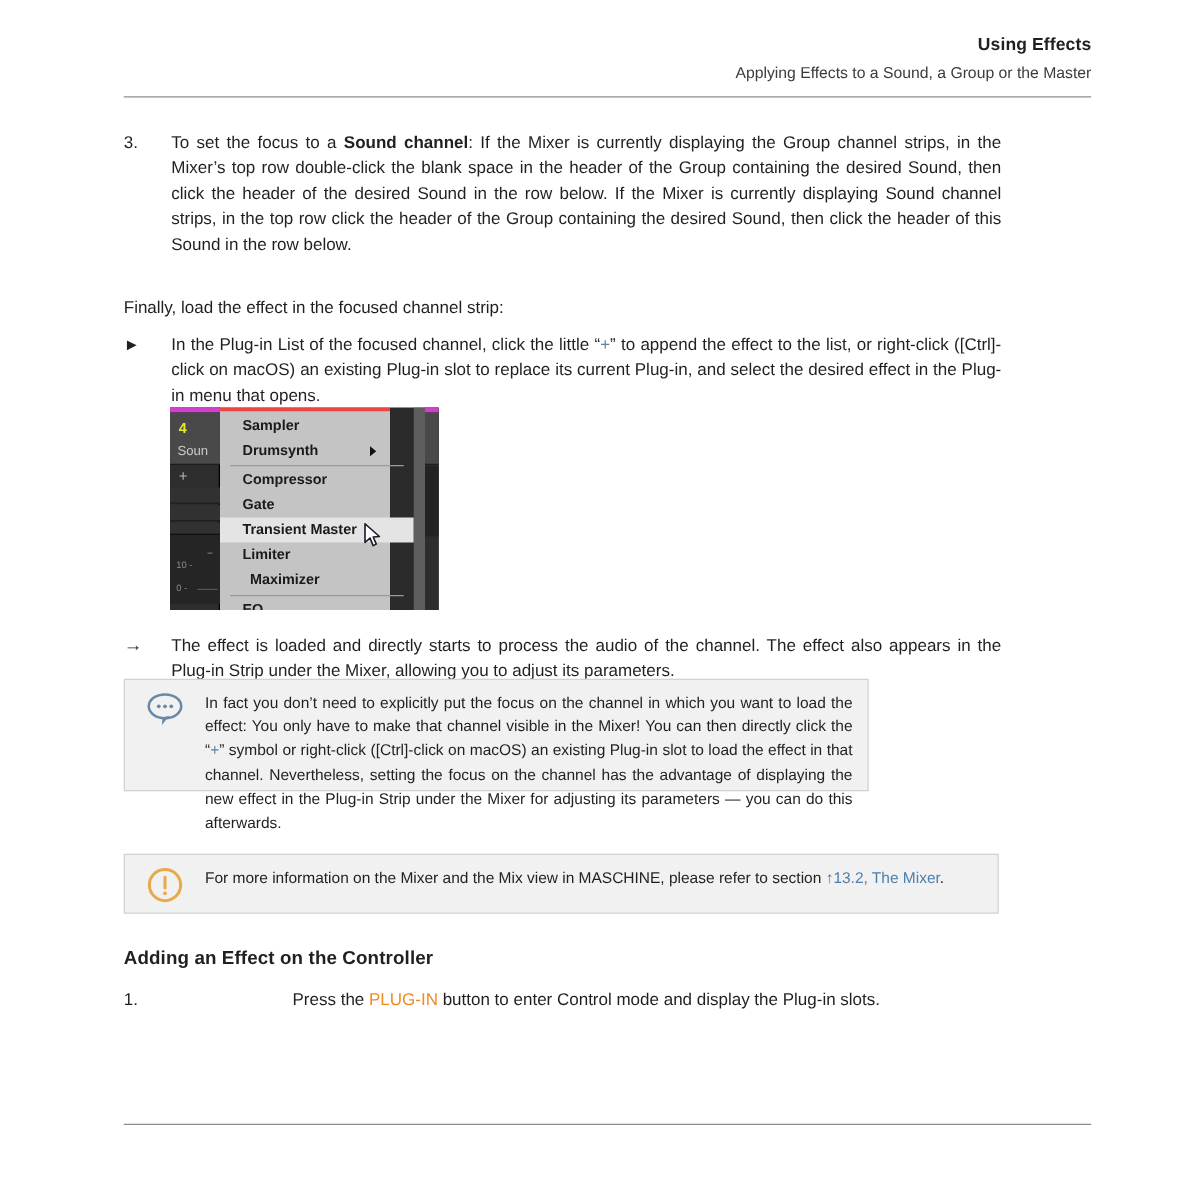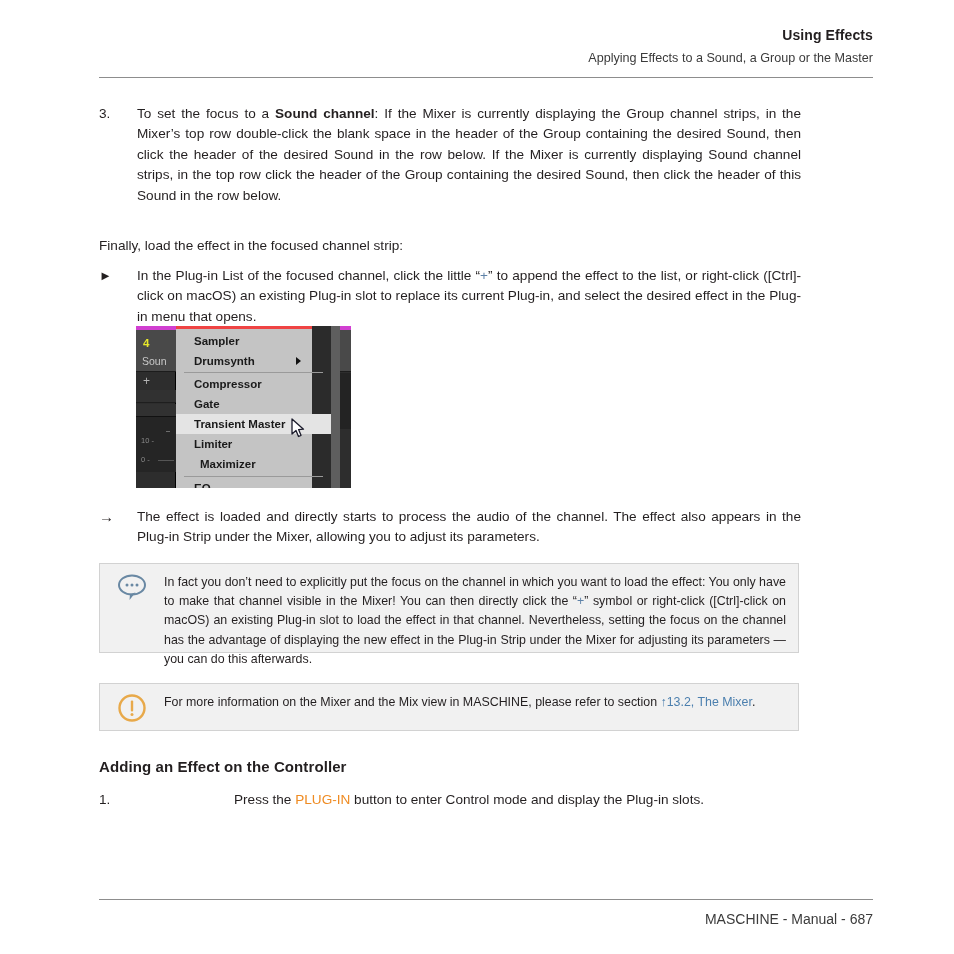--- a/index.html
+++ b/index.html
@@ -114,21 +114,21 @@
   .strip-plus {
     position: absolute; left: 7px; top: 50px;
     font-size: 12px; color: #b4b4b4; line-height: 10px;
   }
   .strip-slot {
     position: absolute; left: 0; width: 40px; height: 13px;
     border-bottom: 1px solid #1e1e1e;
     background: #313131;
   }
   .strip-meterbg {
-    position: absolute; left: 0; top: 90px; width: 40px; height: 56px;
+    position: absolute; left: 0; top: 101px; width: 40px; height: 56px;
     background: #252525; border-top: 1px solid #111;
   }
   .strip-scale { position: absolute; font-size: 7.5px; color: #8a8a8a; }
   .strip-tick { position: absolute; background: #6e6e6e; height: 1px; }
   .strip-dash { position: absolute; background: #555; height: 1px; }
 
   
   .menu {
     position: absolute;
     left: 40px; top: 0;
@@ -284,21 +284,21 @@
       <div class="rs-hdr"></div>
       <div class="rs-body"></div>
     </div>
   </div>
 
   <div class="block arrowstep" style="left:99px; top:507px; width:702px;">
     <div class="marker">→</div>
     <div class="body">The effect is loaded and directly starts to process the audio of the channel. The effect also appears in the Plug-in Strip under the Mixer, allowing you to adjust its parameters.</div>
   </div>
 
-  <div class="callout" style="left:99px; top:563px; width:700px; height:90px;">
+  <div class="callout" style="left:99px; top:543px; width:596px; height:90px;">
     <div class="callout-icon">
       <svg width="30" height="28" viewBox="0 0 30 28">
         <ellipse cx="15" cy="12" rx="13" ry="9.5" fill="none" stroke="#6988a3" stroke-width="2"></ellipse>
         <path d="M13 21 L12.5 27 L18.5 19.5 Z" fill="#6988a3"></path>
         <circle cx="10" cy="12" r="1.5" fill="#6988a3"></circle>
         <circle cx="15" cy="12" r="1.5" fill="#6988a3"></circle>
         <circle cx="20" cy="12" r="1.5" fill="#6988a3"></circle>
       </svg>
     </div>
     <div class="callout-text"><span>In fact you don’t need to explicitly put the focus on the channel in which you want to load the effect: You only have to make that channel visible in the Mixer! You can then directly click the “</span><span class="plus-accent">+</span><span>” symbol or right-click ([Ctrl]-click on macOS) an existing Plug-in slot to load the effect in that channel. Nevertheless, setting the focus on the channel has the advantage of displaying the new effect in the Plug-in Strip under the Mixer for adjusting its parameters — you can do this afterwards.</span></div>
@@ -316,15 +316,14 @@
   </div>
 
   <div class="h-sub" style="left:99px; top:758px;">Adding an Effect on the Controller</div>
 
   <div class="block numstep" style="left:99px; top:790px; width:702px;">
     <div class="marker">1.</div>
     <div class="body nojust"><span>Press the </span><span class="orange">PLUG-IN</span><span> button to enter Control mode and display the Plug-in slots.</span></div>
   </div>
 
   <div class="rule-bot"></div>
-  <div class="footer">MASCHINE - Manual - 687</div>
 
 </div>
 
 </body></html>

